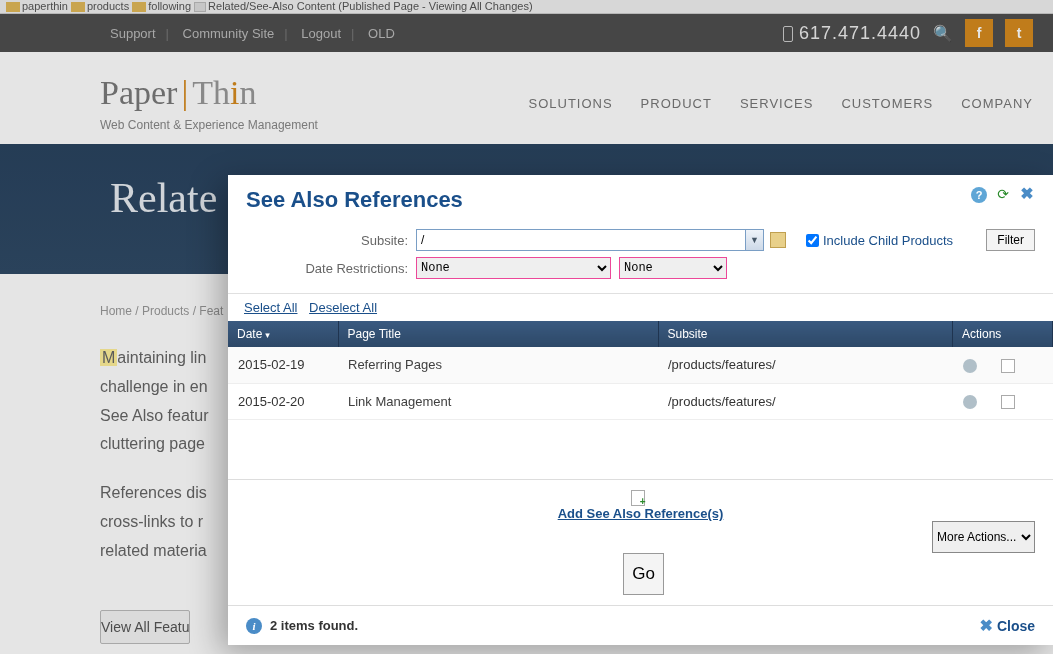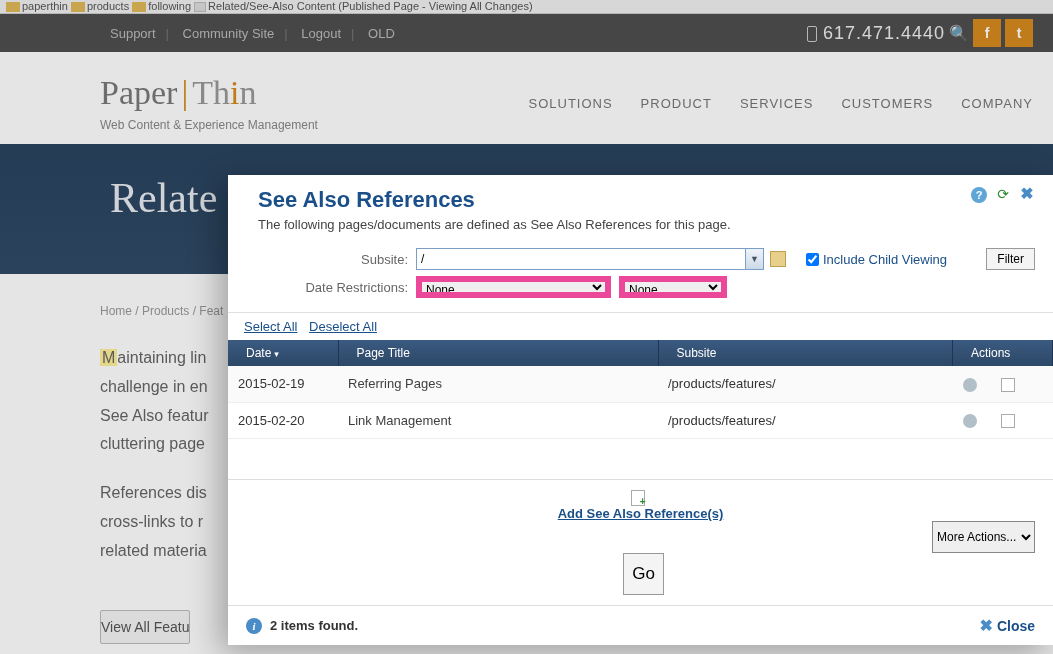--- a/index.html
+++ b/index.html
@@ -8,21 +8,21 @@
 
 .crumb-strip { height: 14px; background: #f0f0f0; border-bottom: 1px solid #ccc; font-size: 11px; color: #555; padding: 0 6px; white-space: nowrap; overflow: hidden; }
 .crumb-strip .folder { display: inline-block; width: 14px; height: 10px; background: #e0b858; margin-right: 2px; vertical-align: middle; }
 .crumb-strip .page-ico { display: inline-block; width: 12px; height: 10px; background: #ddd; border: 1px solid #bbb; margin-right: 2px; vertical-align: middle; }
 
 
 .util-bar { background: #4e4e4e; height: 38px; color: #bbb; width: 100%; }
 .util-inner { max-width: 1053px; padding: 0 20px 0 100px; display: flex; align-items: center; height: 100%; }
 .util-left a { color: #bbb; text-decoration: none; font-size: 13px; padding: 0 10px; }
 .util-left .sep { color: #777; }
-.util-right { margin-left: auto; display: flex; align-items: center; gap: 4px; }
+.util-right { margin-left: auto; display: flex; align-items: center; gap: 12px; }
 .phone { color: #eee; font-size: 18px; letter-spacing: 1px; }
 .phone-ico { display: inline-block; width: 10px; height: 16px; border: 1px solid #ccc; border-radius: 2px; margin-right: 6px; vertical-align: middle; }
 .search-ico { color: #eee; font-size: 16px; }
 .social { width: 28px; height: 28px; background: #d68b1f; color: #fff; display: inline-flex; align-items: center; justify-content: center; font-weight: bold; font-size: 14px; }
 
 
 .site-header { background: #fff; padding: 22px 20px 12px 100px; display: flex; align-items: center; }
 .logo { font-family: Georgia, serif; font-size: 34px; color: #888; }
 .logo .paper { color: #7a7a7a; }
 .logo .bar { color: #d68b1f; padding: 0 4px; }
@@ -40,49 +40,49 @@
 .body-text { font-size: 16px; line-height: 1.8; max-width: 700px; }
 .body-text .mark { background: #fff09a; padding: 0 2px; }
 .body-text p { margin-bottom: 20px; }
 .view-btn { display: inline-block; margin-top: 24px; padding: 8px 0; border: 1px solid #bbb; background: #f4f4f4; color: #555; font-size: 14px; border-radius: 2px; }
 
 
 .dim { position: absolute; inset: 0; background: rgba(0,0,0,0.1); }
 
 
 .dialog { position: absolute; left: 228px; top: 175px; width: 825px; height: 470px; background: #fff; box-shadow: -8px 8px 30px rgba(0,0,0,0.3); display: flex; flex-direction: column; }
-.dlg-head { padding: 12px 18px 10px 18px; display: flex; align-items: flex-start; margin-left: 12px; }
+.dlg-head { padding: 12px 18px 10px 18px; display: flex; align-items: flex-start; }
 .dlg-title { color: #1a4f8a; font-size: 22px; font-weight: bold; font-family: Arial; }
 .dlg-sub { color: #444; font-size: 13px; margin-top: 4px; }
 .dlg-icons { margin-left: auto; display: flex; gap: 8px; align-items: center; }
 .dlg-icons span { width: 16px; height: 16px; display: inline-block; cursor: pointer; }
 .ico-help { border-radius: 50%; background: #5fa6d6; color: #fff; text-align: center; font-size: 11px; line-height: 16px; font-weight: bold; }
 .ico-refresh { color: #2a8a2a; text-align: center; font-size: 14px; line-height: 14px; }
 .ico-close { color: #4a8cc7; text-align: center; font-size: 16px; line-height: 14px; font-weight: bold; }
 
 
 .filter-zone { padding: 6px 18px 8px 18px; border-bottom: 1px solid #e0e0e0; }
 .filter-row { display: flex; align-items: center; margin-bottom: 6px; }
 .filter-label { width: 170px; text-align: right; padding-right: 8px; color: #666; font-size: 13px; }
 .filter-input { height: 22px; border: 1px solid #7a9ec5; font-size: 12px; padding: 0 4px; }
 .subsite-input { width: 330px; }
 .drop-btn { width: 18px; height: 22px; border: 1px solid #7a9ec5; border-left: none; background: linear-gradient(#eef3f9, #cdd9e8); display: inline-flex; align-items: center; justify-content: center; font-size: 9px; color: #456; }
 .tree-ico { width: 16px; height: 16px; display: inline-block; margin-left: 6px; background: #e8d08a; border: 1px solid #c0a050; }
 .chk { margin-left: 20px; }
 .chk-label { color: #1a4f8a; margin-left: 4px; cursor: pointer; }
 .filter-btn { margin-left: auto; padding: 3px 10px; border: 1px solid #999; background: #f4f4f4; font-size: 12px; }
-.sel { height: 22px; border: 6px solid #ec4899; font-size: 12px; }
+.sel { height: 22px; border: 1px solid #ec4899; font-size: 12px; font-family: Liberation Mono, monospace; }
 
 
 .sel-links { text-align: left; padding: 6px 18px 6px 8px; }
 .sel-links a { color: #1a4f8a; text-decoration: underline; font-size: 13px; margin-left: 8px; cursor: pointer; }
 
 
 .tbl { width: 100%; border-collapse: collapse; }
-.tbl thead th { background: linear-gradient(#3a5a80, #2d4867); color: #fff; font-size: 12px; text-align: left; padding: 6px 18px; border-right: 1px solid #1f3450; font-weight: normal; }
+.tbl thead th { background: linear-gradient(#3a5a80, #2d4867); color: #fff; font-size: 12px; text-align: left; padding: 6px 9px; border-right: 1px solid #1f3450; font-weight: normal; }
 .tbl thead th.sorted::after { content: "▾"; font-size: 9px; margin-left: 3px; }
 .tbl tbody td { padding: 10px 10px; font-size: 13px; border-bottom: 1px solid #eee; vertical-align: middle; }
 .tbl tbody tr:nth-child(odd) { background: #fafafa; }
 .pg-link { color: #404040; cursor: pointer; }
 .act-ico { width: 14px; height: 14px; display: inline-block; margin-right: 4px; vertical-align: middle; }
 .act-ico.world { border-radius: 50%; background: #b0bfc8; }
 .act-ico.chk { border: 1px solid #aaa; background: #fff; }
 
 .tbl-wrap { max-height: 220px; overflow: hidden; }
 
@@ -157,37 +157,36 @@
   </div>
   <span class="view-btn">View All Featu</span>
 </div>
 
 <div class="dim"></div>
 
 <div class="dialog">
   <div class="dlg-head">
     <div>
       <div class="dlg-title">See Also References</div>
-      <div class="dlg-sub">The following pages/documents are defined as See Also References for this page.</div>
     </div>
     <div class="dlg-icons">
       <span class="ico-help">?</span>
       <span class="ico-refresh">⟳</span>
       <span class="ico-close">✖</span>
     </div>
   </div>
 
   <div class="filter-zone">
     <div class="filter-row">
       <span class="filter-label">Subsite:</span>
       <input class="filter-input subsite-input" value="/" style="">
       <span class="drop-btn">▼</span>
       <span class="tree-ico"></span>
       <input type="checkbox" class="chk" checked="" style="">
-      <span class="chk-label">Include Child Viewing</span>
+      <span class="chk-label">Include Child Products</span>
       <button class="filter-btn">Filter</button>
     </div>
     <div class="filter-row">
       <span class="filter-label">Date Restrictions:</span>
       <select class="sel" style="width:195px"><option>None</option></select>
       <span style="width:8px"></span>
       <select class="sel" style="width:108px"><option>None</option></select>
     </div>
   </div>
 

